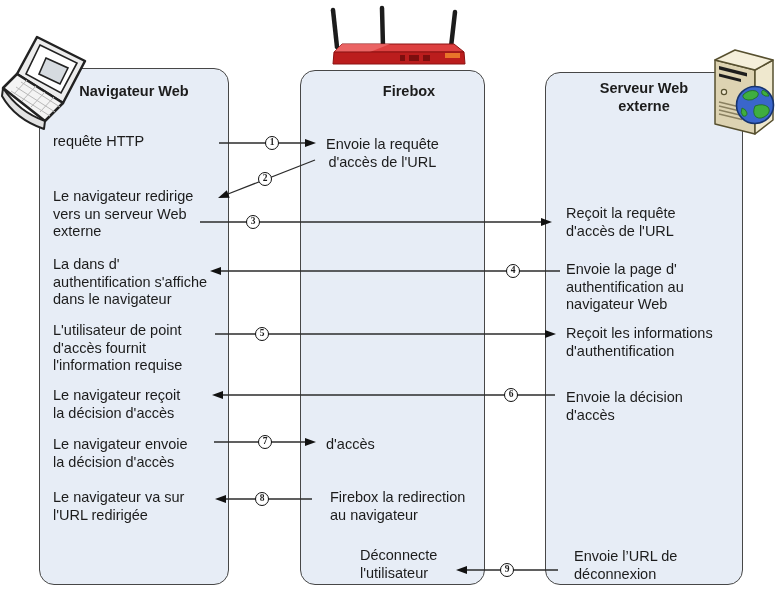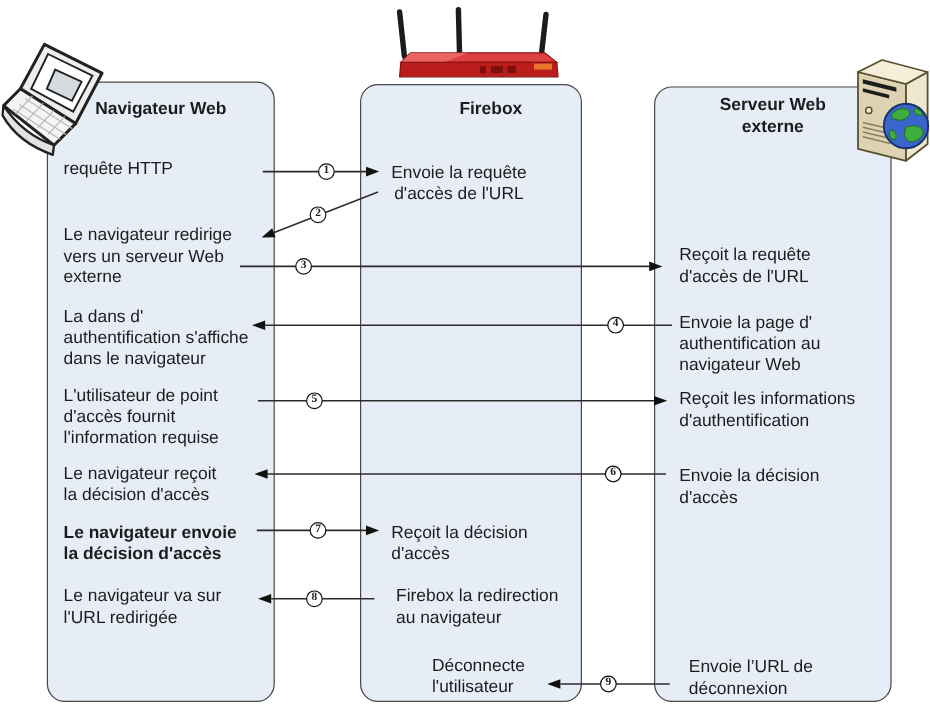--- a/index.html
+++ b/index.html
@@ -62,35 +62,34 @@
 </div>
 <div class="step" style="left:53px;top:322px;">
   <div>L'utilisateur de point</div>
     <div>d'accès fournit</div>
     <div>l'information requise</div>
 </div>
 <div class="step" style="left:53px;top:387px;">
   <div>Le navigateur reçoit</div>
     <div>la décision d'accès</div>
 </div>
-<div class="step" style="left:53px;top:436px;font-weight:bold;">
+<div class="step" style="left:53px;top:436px;">
   <div>Le navigateur envoie</div>
     <div>la décision d'accès</div>
 </div>
 <div class="step" style="left:53px;top:489px;">
   <div>Le navigateur va sur</div>
     <div>l'URL redirigée</div>
 </div>
 
 <div class="step" style="left:326px;top:136px;text-align:center;">
   <div>Envoie la requête</div>
     <div>d'accès de l'URL</div>
 </div>
 <div class="step" style="left:326px;top:436px;">
-  <div>Reçoit la décision</div>
     <div>d'accès</div>
 </div>
 <div class="step" style="left:330px;top:489px;">
   <div>Firebox la redirection</div>
     <div>au navigateur</div>
 </div>
 <div class="step" style="left:328px;top:547px;margin-left:32px;">
   <div>Déconnecte</div>
     <div>l'utilisateur</div>
 </div>

